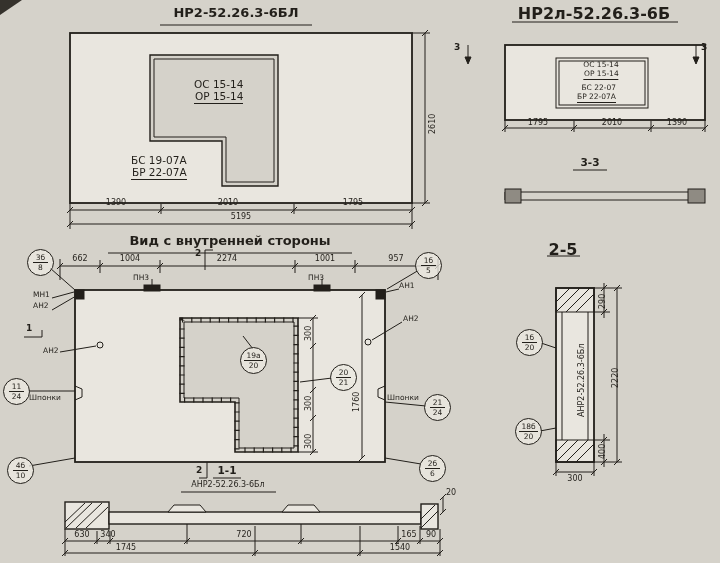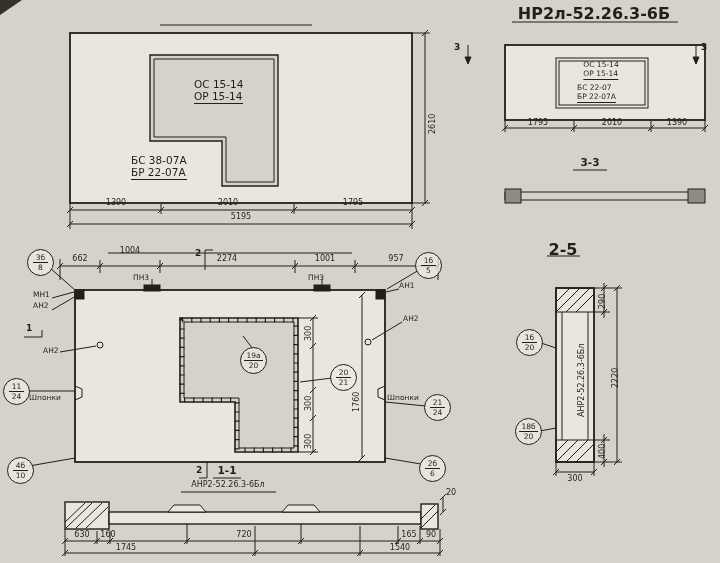--- a/index.html
+++ b/index.html
@@ -6,21 +6,21 @@
   .stage{position:relative;width:720px;height:563px;background:#d5d2ca;overflow:hidden;
          font-family:"DejaVu Sans",sans-serif;color:#221f1a;}
   svg.linework{position:absolute;left:0;top:0;z-index:1;}
   .t{position:absolute;white-space:nowrap;z-index:2;color:#221f1a;line-height:1.15;}
   .c{transform:translateX(-50%);}
   .rot{transform:rotate(-90deg);transform-origin:0 0;}
   .b{font-weight:bold;}
   .fs7{font-size:7.5px;} .fs8{font-size:8px;} .fs9{font-size:9px;}
   .fs10{font-size:10.5px;} .fs11{font-size:16px;} .fs13{font-size:13px;}
   .u{border-bottom:1px solid #221f1a;padding-bottom:1px;}
-  .blk span{display:block;}
+  .blk span{display:block;text-align:right;}
   .callout{position:absolute;width:25px;height:25px;margin-left:-13px;margin-top:-13px;
            border:1.3px solid #221f1a;border-radius:50%;background:rgba(236,233,226,.78);
            display:flex;flex-direction:column;align-items:center;justify-content:center;
            font-size:7.5px;line-height:1;z-index:3;text-align:center;}
   .callout .ct{border-bottom:1px solid #221f1a;padding:0 2px 1px;min-width:11px;}
   .callout .cb{padding-top:1px;}
 </style>
 </head>
 <body>
 
@@ -237,26 +237,27 @@
         <line x1="594" y1="462" x2="594" y2="476"></line>
     <line x1="556" y1="472" x2="594" y2="472"></line>
     <line x1="553" y1="475" x2="559" y2="469"></line>
         <line x1="591" y1="475" x2="597" y2="469"></line>
 
     <line x1="541" y1="343" x2="556" y2="348"></line>
     <line x1="540" y1="431" x2="556" y2="428"></line>
   </g>
 </svg>
 
+<span class="t fs13 b c" style="left:236px;top:6px">НР2-52.26.3-6БЛ</span>
 <div class="t blk u fs10" style="left:194px;top:78px">
   <span>ОС 15-14</span>
   <span>ОР 15-14</span>
 </div>
 <div class="t blk u fs10" style="left:131px;top:154px">
-  <span>БС 38-07А</span>
+  <span>БС 19-07А</span>
   <span>БР 22-07А</span>
 </div>
 <span class="t fs8 c" style="left:116px;top:198px">1390</span>
 <span class="t fs8 c" style="left:228px;top:198px">2010</span>
 <span class="t fs8 c" style="left:353px;top:198px">1795</span>
 <span class="t fs8 c" style="left:241px;top:212px">5195</span>
 <span class="t fs8 rot" style="left:428px;top:134px">2610</span>
 
 <span class="t fs11 b c" style="left:594px;top:5px">НР2л-52.26.3-6Б</span>
 <span class="t fs9 b" style="left:454px;top:42px">3</span>
@@ -267,22 +268,23 @@
 </div>
 <div class="t blk u fs7" style="left:577px;top:84px">
   <span>БС 22-07</span>
   <span>БР 22-07А</span>
 </div>
 <span class="t fs8 c" style="left:538px;top:118px">1795</span>
 <span class="t fs8 c" style="left:612px;top:118px">2010</span>
 <span class="t fs8 c" style="left:677px;top:118px">1390</span>
 <span class="t fs10 b c" style="left:590px;top:156px">3-3</span>
 
+<span class="t fs13 b c" style="left:230px;top:234px">Вид с внутренней стороны</span>
 <span class="t fs8 c" style="left:80px;top:254px">662</span>
-<span class="t fs8 c" style="left:130px;top:246px">1004</span>
+<span class="t fs8 c" style="left:130px;top:254px">1004</span>
 <span class="t fs8 c" style="left:227px;top:254px">2274</span>
 <span class="t fs8 c" style="left:325px;top:254px">1001</span>
 <span class="t fs8 c" style="left:396px;top:254px">957</span>
 <span class="t fs9 b" style="left:195px;top:248px">2</span>
 <span class="t fs9 b" style="left:196px;top:465px">2</span>
 <span class="t fs9 b" style="left:26px;top:323px">1</span>
 <span class="t fs7" style="left:33px;top:291px">МН1</span>
 <span class="t fs7" style="left:33px;top:302px">АН2</span>
 <span class="t fs7" style="left:43px;top:347px">АН2</span>
 <span class="t fs7" style="left:399px;top:282px">АН1</span>
@@ -326,21 +328,21 @@
 </div>
 <div class="callout" style="left:432px;top:468px">
   <span class="ct">2б</span>
   <span class="cb">6</span>
 </div>
 
 <span class="t fs10 b c" style="left:227px;top:464px">1-1</span>
 <span class="t fs8 c" style="left:228px;top:480px">АНР2-52.26.3-6Бл</span>
 <span class="t fs8" style="left:446px;top:488px">20</span>
 <span class="t fs8 c" style="left:82px;top:530px">630</span>
-<span class="t fs8 c" style="left:108px;top:530px">160</span>
+<span class="t fs8 c" style="left:108px;top:530px">340</span>
 <span class="t fs8 c" style="left:244px;top:530px">720</span>
 <span class="t fs8 c" style="left:409px;top:530px">165</span>
 <span class="t fs8 c" style="left:431px;top:530px">90</span>
 <span class="t fs8 c" style="left:126px;top:543px">1745</span>
 <span class="t fs8 c" style="left:307px;top:574px">2110</span>
 <span class="t fs8 c" style="left:400px;top:543px">1540</span>
 
 <span class="t fs11 b c" style="left:563px;top:241px">2-5</span>
 <span class="t fs8 rot" style="left:577px;top:417px">АНР2-52.26.3-6Бл</span>
 <span class="t fs8 rot" style="left:598px;top:309px">290</span>

